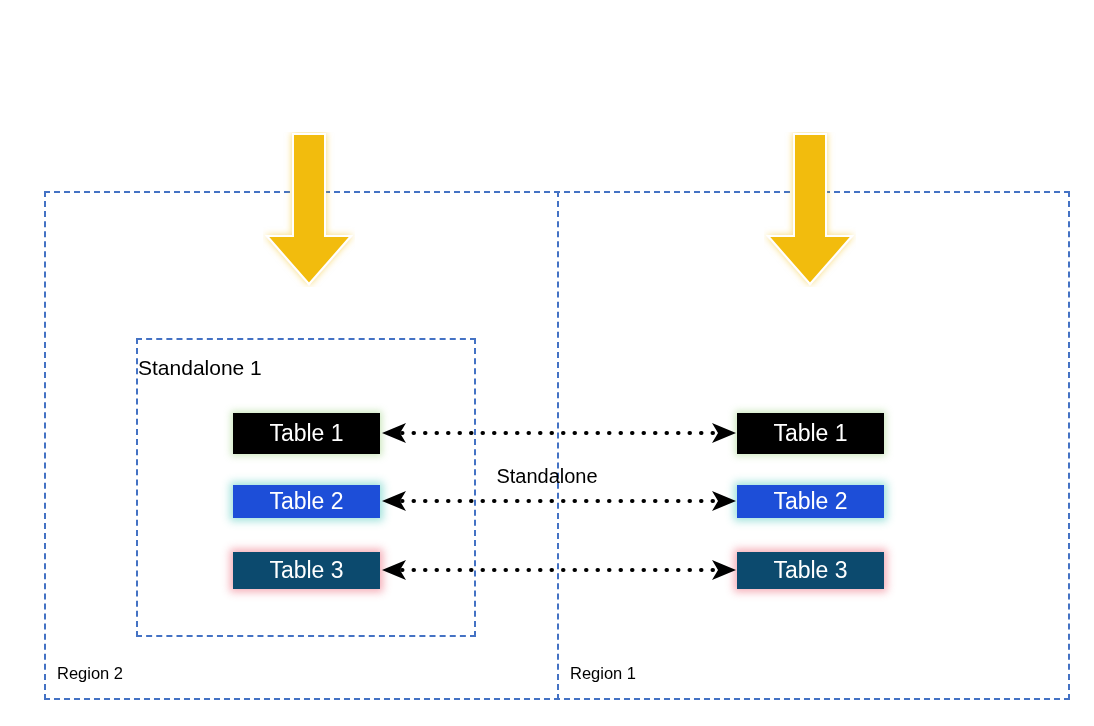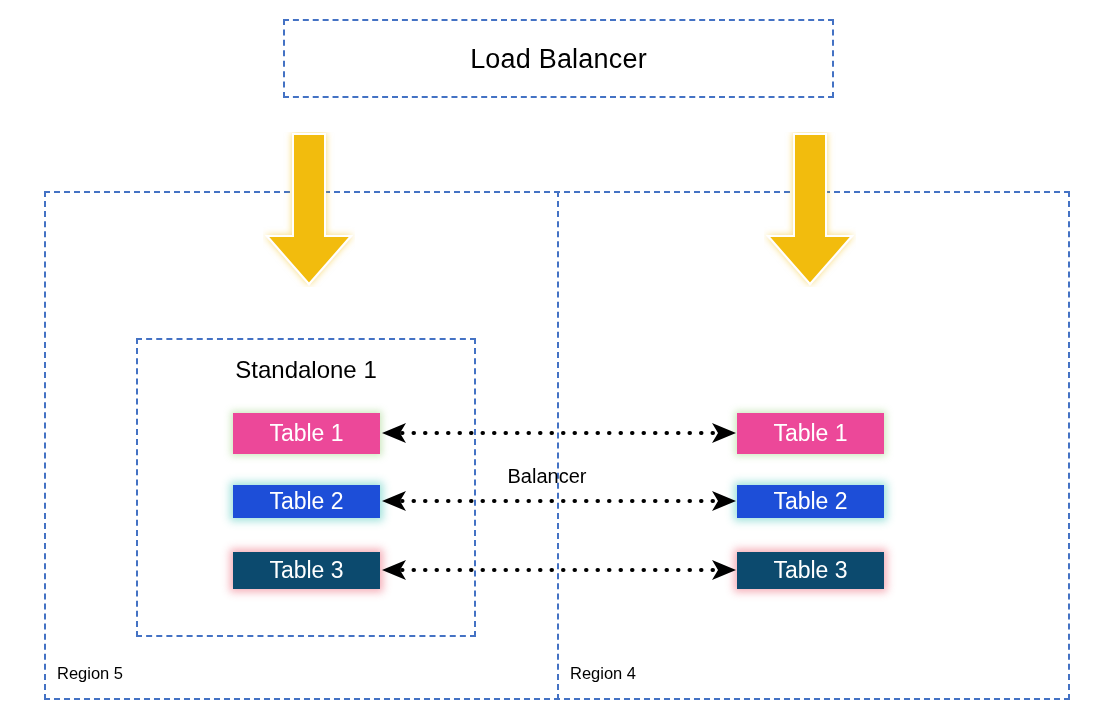--- a/index.html
+++ b/index.html
@@ -91,22 +91,21 @@
     left: 637px;
     top: 338px;
     width: 340px;
     height: 299px;
   }
   .standalone-title {
     position: absolute;
     left: 0;
     right: 0;
     top: 16px;
-    text-align: center;
-    font-size: 24px;
+    font-size: 21px;
     color: #000;
     white-space: nowrap;
   }
 
   
   .down-arrow {
     position: absolute;
     width: 92px;
     height: 155px;
   }
@@ -118,21 +117,21 @@
   .table-chip {
     position: absolute;
     box-sizing: border-box;
     display: flex;
     align-items: center;
     justify-content: center;
     color: #ffffff;
     font-size: 23px;
     white-space: nowrap;
   }
-  .chip-green  { background: #ec4899; box-shadow: 0 0 7px 2px rgba(108,189,69,0.35); }
+  .chip-green  { background: #000000; box-shadow: 0 0 7px 2px rgba(108,189,69,0.35); }
   .chip-teal   { background: #1d4ed8; box-shadow: 0 0 8px 3px rgba(44,191,176,0.45); }
   .chip-red    { background: #0c4a6e; box-shadow: 0 0 8px 3px rgba(232,74,95,0.45); }
 
   
   #s1-table-1 { left: 233px; top: 413px; width: 147px; height: 41px; }
   #s1-table-2 { left: 233px; top: 485px; width: 147px; height: 33px; }
   #s1-table-3 { left: 233px; top: 552px; width: 147px; height: 37px; }
   
   #s2-table-1 { left: 737px; top: 413px; width: 147px; height: 41px; }
   #s2-table-2 { left: 737px; top: 485px; width: 147px; height: 33px; }
@@ -160,31 +159,28 @@
     color: #000;
     white-space: nowrap;
     pointer-events: none;
   }
 </style>
 </head>
 <body>
 
 <div id="canvas">
 
-  <div class="dashed-box" id="load-balancer">
-    <div class="lb-label">Load Balancer</div>
-  </div>
 
   <div class="dashed-box" id="dual-region"></div>
 
 
   <div id="region-divider"></div>
 
-  <div class="region-label" id="region-1-label">Region 5</div>
-  <div class="region-label" id="region-2-label">Region 4</div>
+  <div class="region-label" id="region-1-label">Region 2</div>
+  <div class="region-label" id="region-2-label">Region 1</div>
 
   <div class="down-arrow" id="arrow-region-1">
     <svg viewBox="0 0 92 155" xmlns="http://www.w3.org/2000/svg">
       <defs>
         <filter id="glowA" x="-50%" y="-50%" width="200%" height="200%">
           <feDropShadow dx="0" dy="0" stdDeviation="3.5" flood-color="#F2BC0C" flood-opacity="0.55"></feDropShadow>
         </filter>
       </defs>
       <path d="M 30 2 L 62 2 L 62 104 L 88 104 L 46 152 L 4 104 L 30 104 Z" fill="#F2BC0C" stroke="#FFFFFF" stroke-width="2" filter="url(#glowA)"></path>
     </svg>
@@ -228,15 +224,15 @@
     </svg>
   </div>
   <div class="replicate-link" id="link-3">
     <svg viewBox="0 0 358 26" xmlns="http://www.w3.org/2000/svg">
       <line x1="22" y1="13" x2="336" y2="13" stroke="#000000" stroke-width="4" stroke-linecap="round" stroke-dasharray="0.5 11"></line>
       <path d="M 2 13 L 26 3 L 20 13 L 26 23 Z" fill="#000000"></path>
       <path d="M 356 13 L 332 3 L 338 13 L 332 23 Z" fill="#000000"></path>
     </svg>
   </div>
 
-  <div id="replicate-label">Balancer</div>
+  <div id="replicate-label">Standalone</div>
 
 </div>
 
 </body></html>

